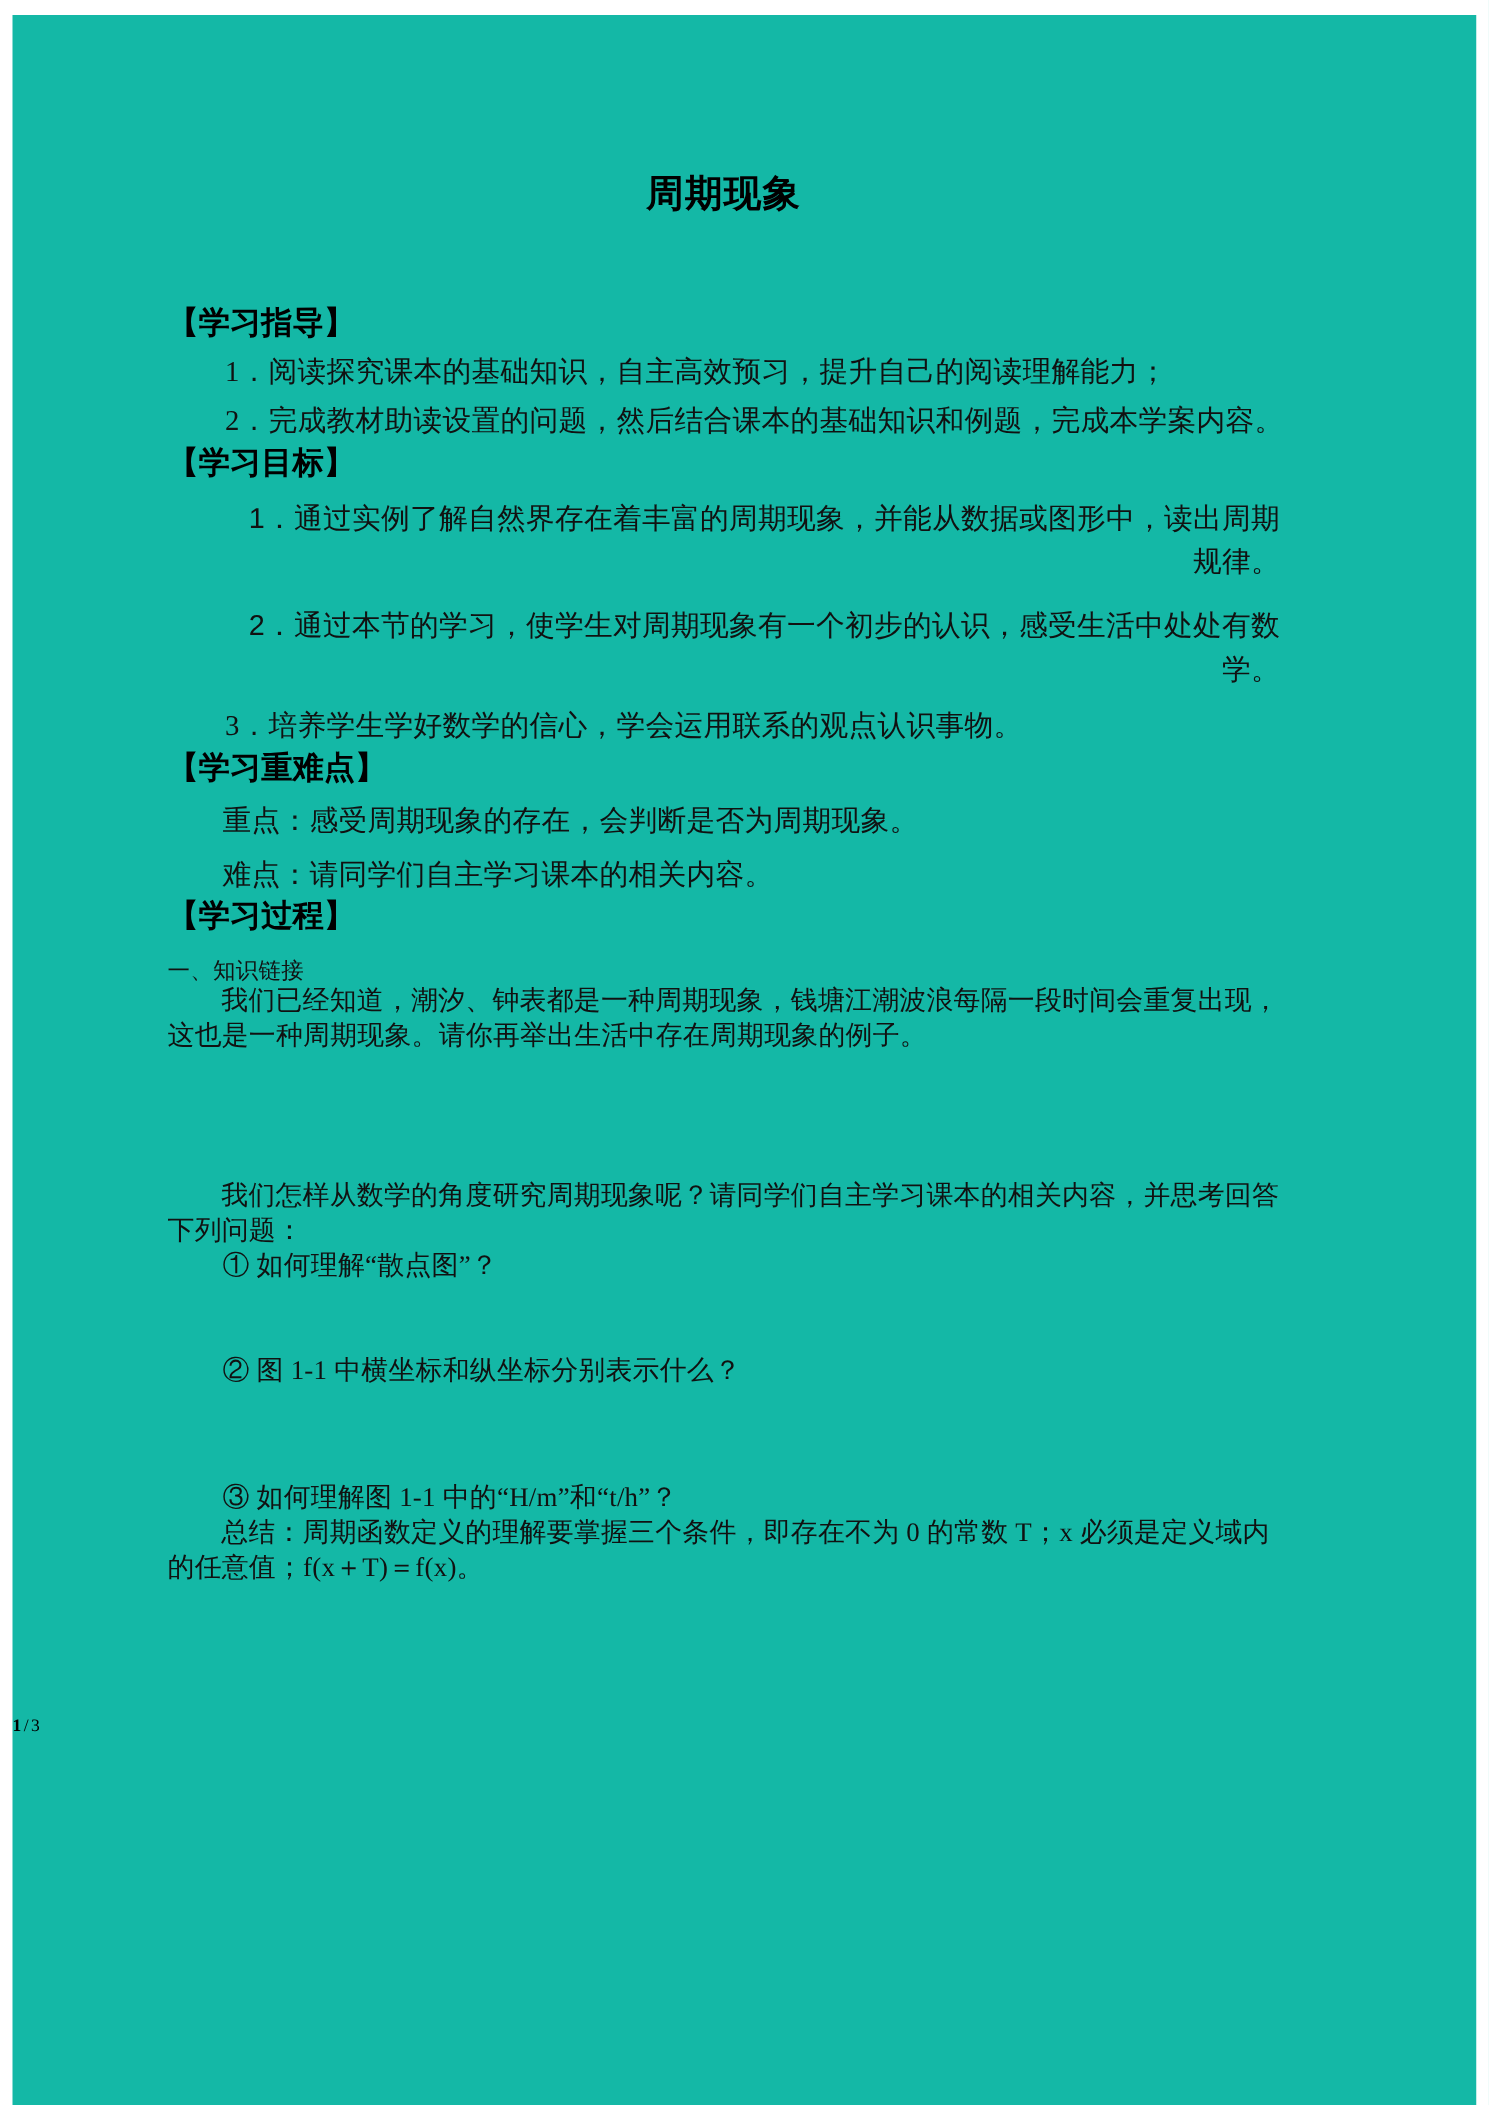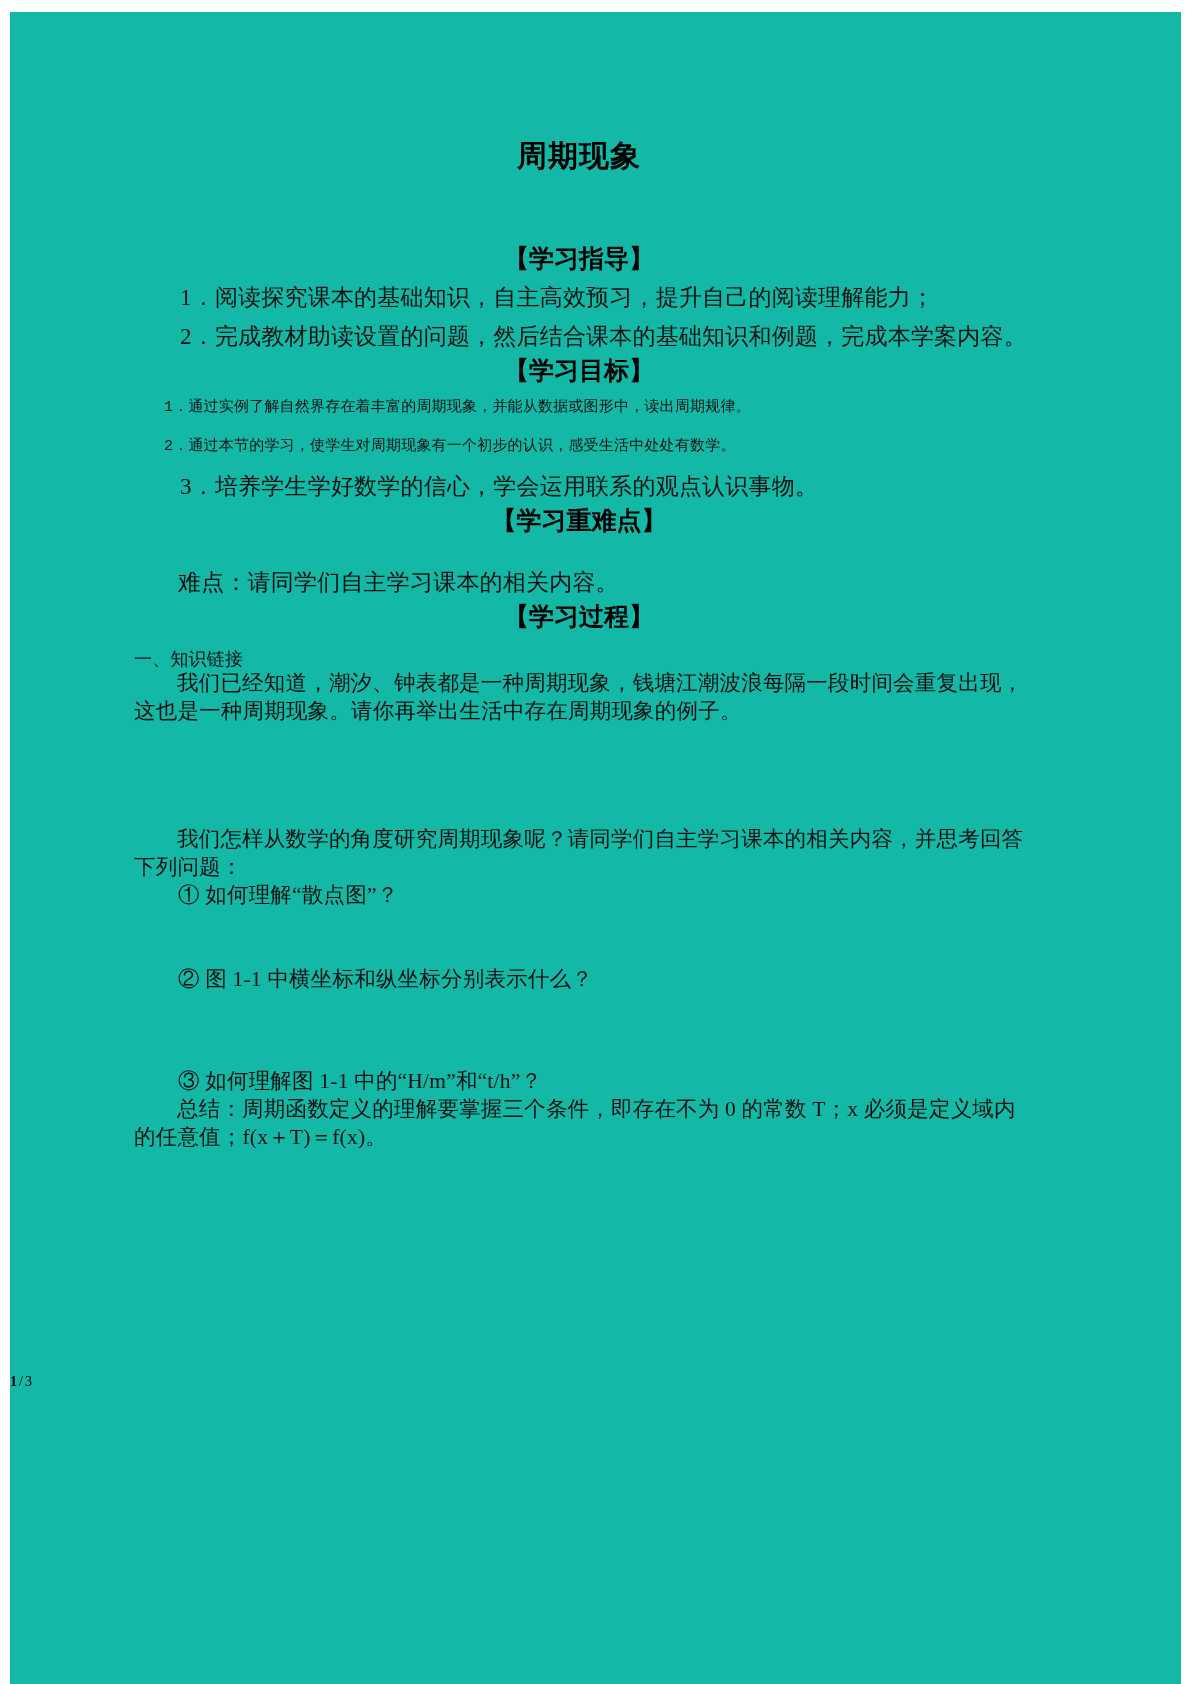--- a/index.html
+++ b/index.html
@@ -38,40 +38,40 @@
 
   
   .sec-head {
     font-family: "Liberation Sans", sans-serif;
     font-weight: bold;
     font-size: 25px;
     color: #000;
     line-height: 1.18;
     margin: 0;
     letter-spacing: 0px;
-    text-align: center;
   }
 
   
   .body-line {
     font-family: "Liberation Serif", "DejaVu Serif", serif;
     font-size: 23px;
     color: #111;
     line-height: 1.0;
     margin: 0;
     letter-spacing: 0.2px;
     white-space: nowrap;
   }
   .body-wrap {
-    font-family: Liberation Mono, monospace;
-    font-size: 15px;
+    font-family: Liberation Sans, sans-serif;
+    font-size: 23px;
     color: #111;
     line-height: 1.52;
     margin: 0;
     letter-spacing: 0.2px;
+    text-align: right;
   }
   .indent2 { text-indent: 2em; }
   .indent1 { padding-left: 44px; }
 
   
   .sub-head {
     font-family: Liberation Sans, sans-serif;
     font-size: 18px;
     color: #111;
     line-height: 1.25;
@@ -140,20 +140,21 @@
     <div class="sp-12"></div>
     <div class="body-wrap indent2">1．通过实例了解自然界存在着丰富的周期现象，并能从数据或图形中，读出周期规律。</div>
     <div class="sp-16"></div>
     <div class="body-wrap indent2">2．通过本节的学习，使学生对周期现象有一个初步的认识，感受生活中处处有数学。</div>
     <div class="sp-16"></div>
     <div class="body-line indent2">3．培养学生学好数学的信心，学会运用联系的观点认识事物。</div>
     <div class="sp-8"></div>
 
     <div class="sec-head">【学习重难点】</div>
     <div class="sp-16"></div>
+    <div class="body-line indent1">重点：感受周期现象的存在，会判断是否为周期现象。</div>
     <div class="sp-20"></div>
     <div class="body-line indent1">难点：请同学们自主学习课本的相关内容。</div>
     <div class="sp-8"></div>
 
     <div class="sec-head">【学习过程】</div>
     <div class="sp-16"></div>
 
     <div class="sub-head">一、知识链接</div>
     <div class="sub-body indent2">我们已经知道，潮汐、钟表都是一种周期现象，钱塘江潮波浪每隔一段时间会重复出现，这也是一种周期现象。请你再举出生活中存在周期现象的例子。</div>
 

